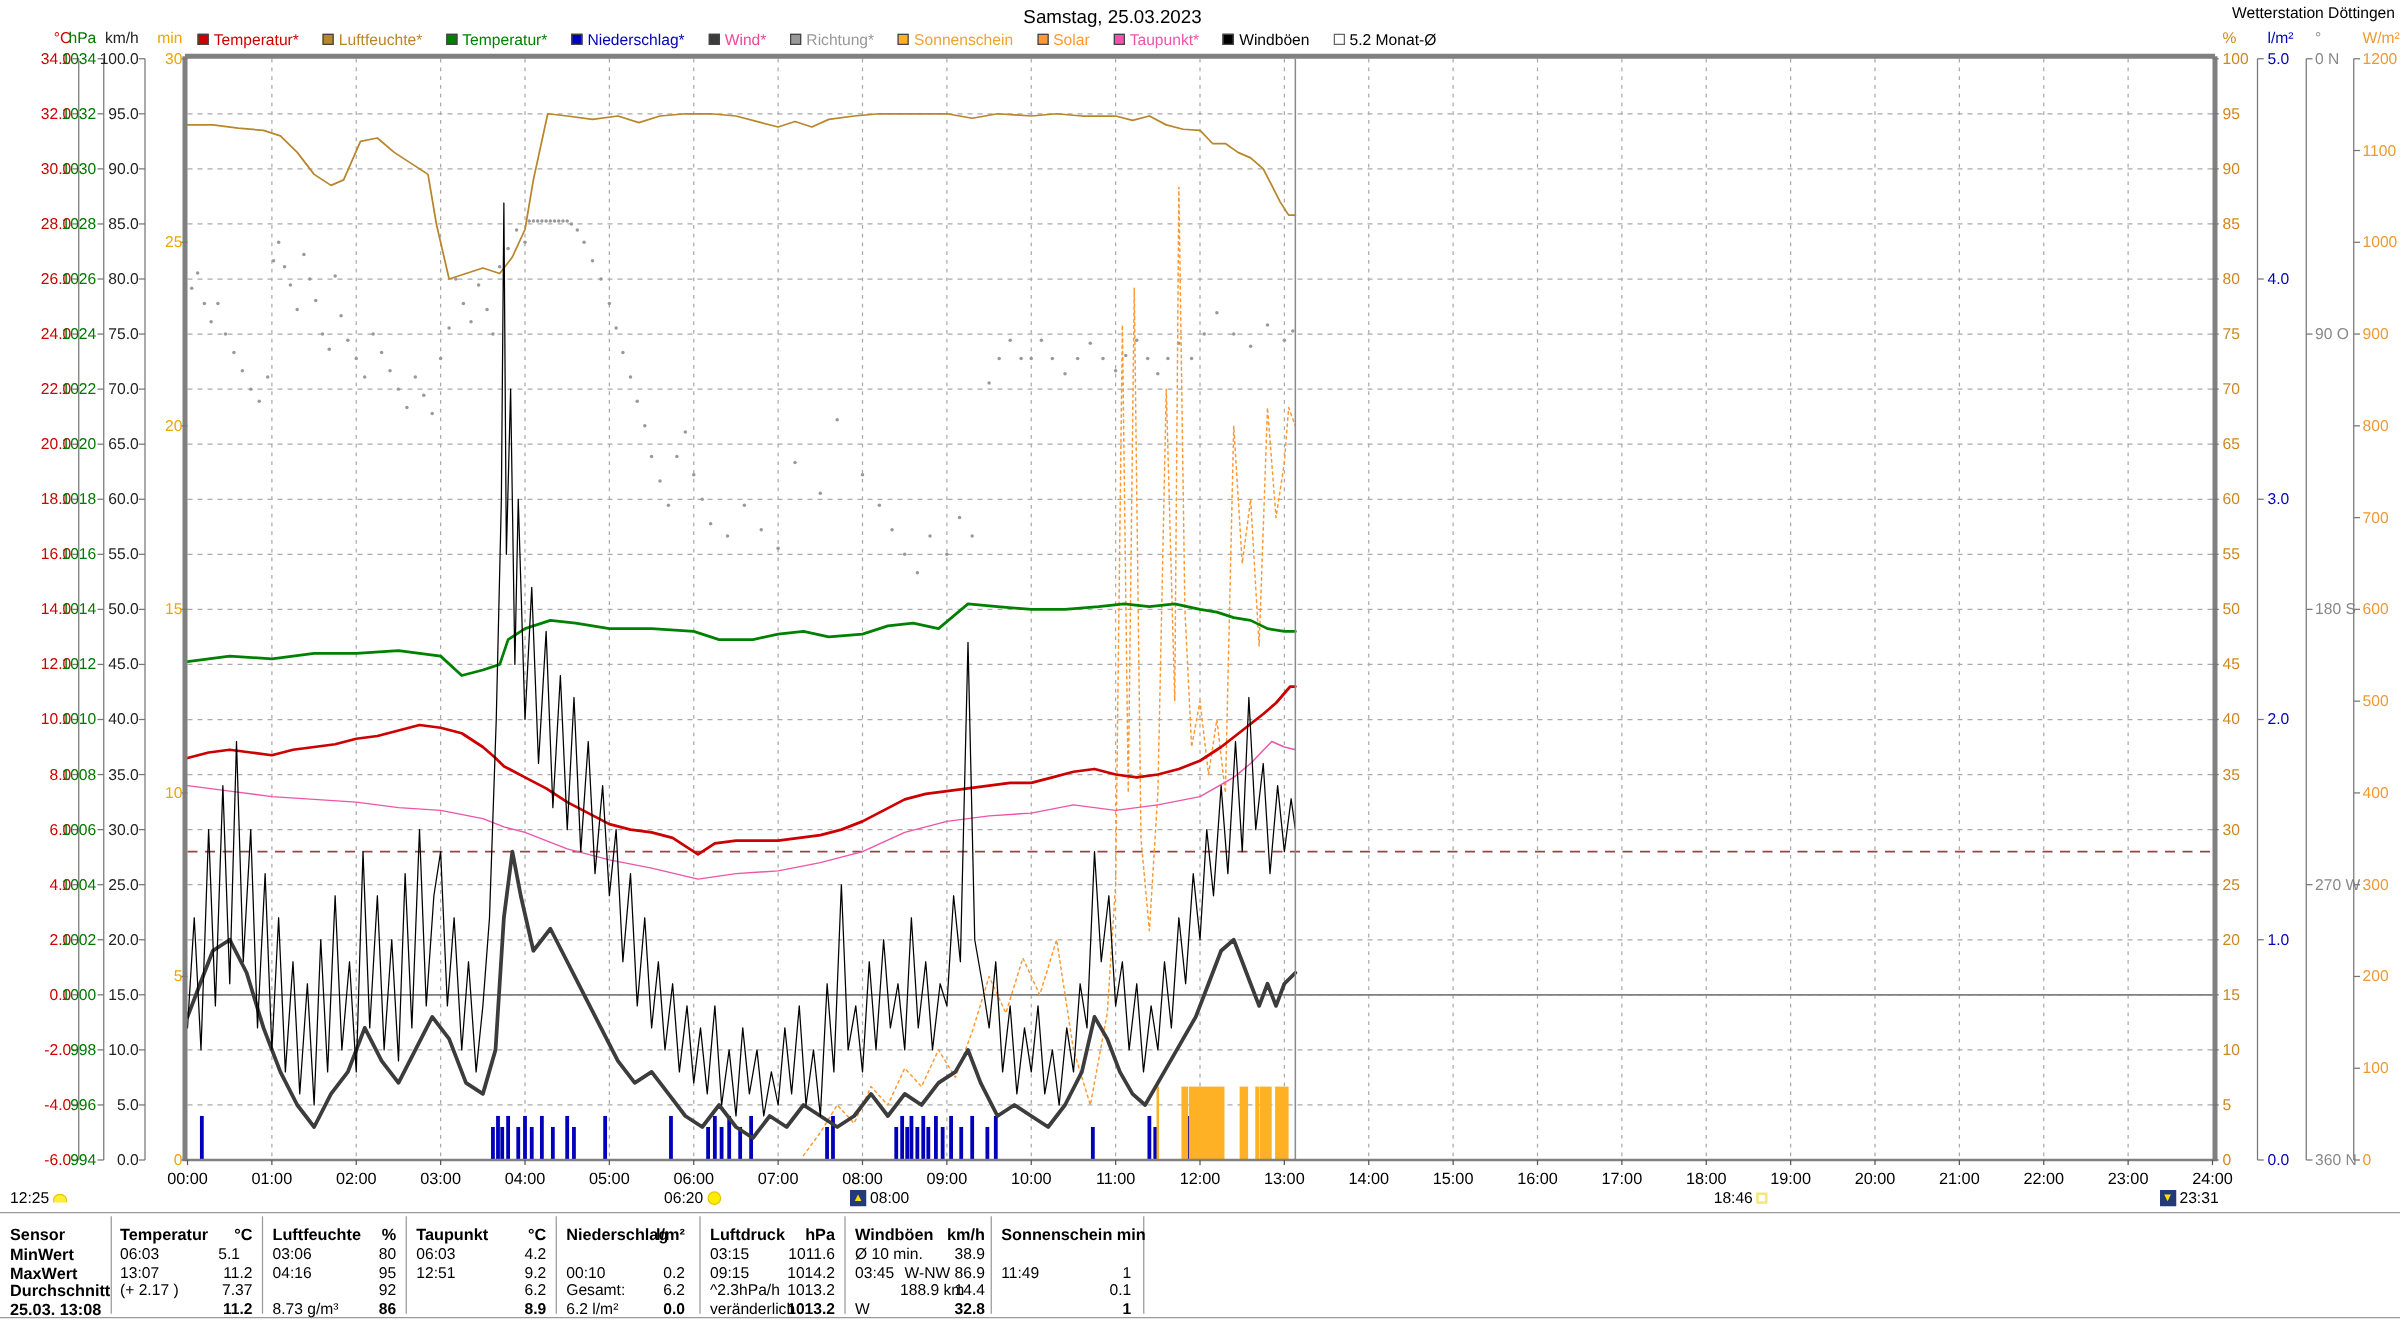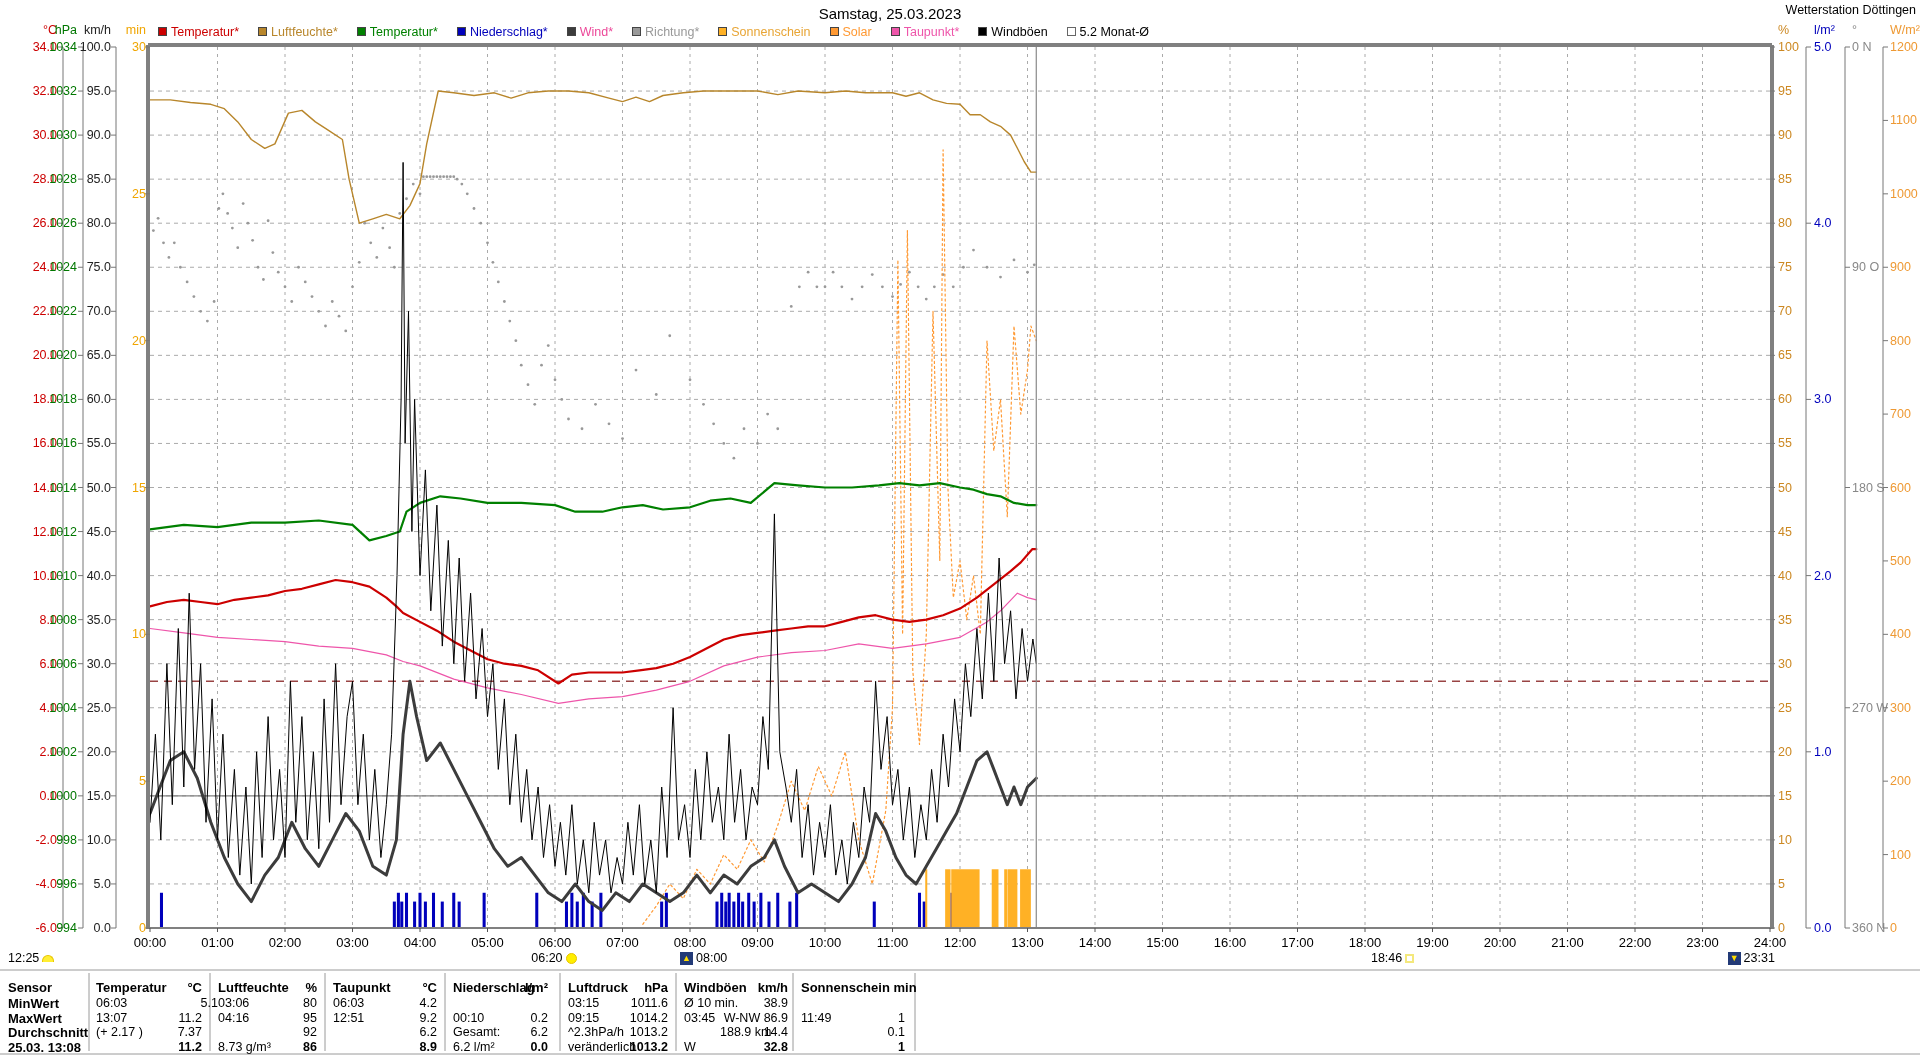--- a/index.html
+++ b/index.html
@@ -686,21 +686,21 @@
       <div class="cell hdr r" style="left: 437px; top: 980px;">°C</div>
       <div class="cell hdr" style="left: 453px; top: 980px;">Niederschlag</div>
       <div class="cell hdr r" style="left: 548px; top: 980px;">l/m²</div>
       <div class="cell hdr" style="left: 568px; top: 980px;">Luftdruck</div>
       <div class="cell hdr r" style="left: 668px; top: 980px;">hPa</div>
       <div class="cell hdr" style="left: 684px; top: 980px;">Windböen</div>
       <div class="cell hdr r" style="left: 788px; top: 980px;">km/h</div>
       <div class="cell hdr" style="left: 801px; top: 980px;">Sonnenschein min</div>
       <div class="cell hdr" style="left: 8px; top: 996px;">MinWert</div>
       <div class="cell " style="left: 96px; top: 996px;">06:03</div>
-      <div class="cell r" style="left: 218px; top: 996px; padding-left: 40px;">5.1</div>
+      <div class="cell r" style="left: 192px; top: 996px; padding-left: 40px;">5.1</div>
       <div class="cell " style="left: 218px; top: 996px;">03:06</div>
       <div class="cell r" style="left: 317px; top: 996px;">80</div>
       <div class="cell " style="left: 333px; top: 996px;">06:03</div>
       <div class="cell r" style="left: 437px; top: 996px;">4.2</div>
       <div class="cell " style="left: 568px; top: 996px;">03:15</div>
       <div class="cell r" style="left: 668px; top: 996px;">1011.6</div>
       <div class="cell " style="left: 684px; top: 996px;">Ø 10 min.</div>
       <div class="cell r" style="left: 788px; top: 996px;">38.9</div>
       <div class="cell hdr" style="left: 8px; top: 1010.5px;">MaxWert</div>
       <div class="cell " style="left: 96px; top: 1010.5px;">13:07</div>

